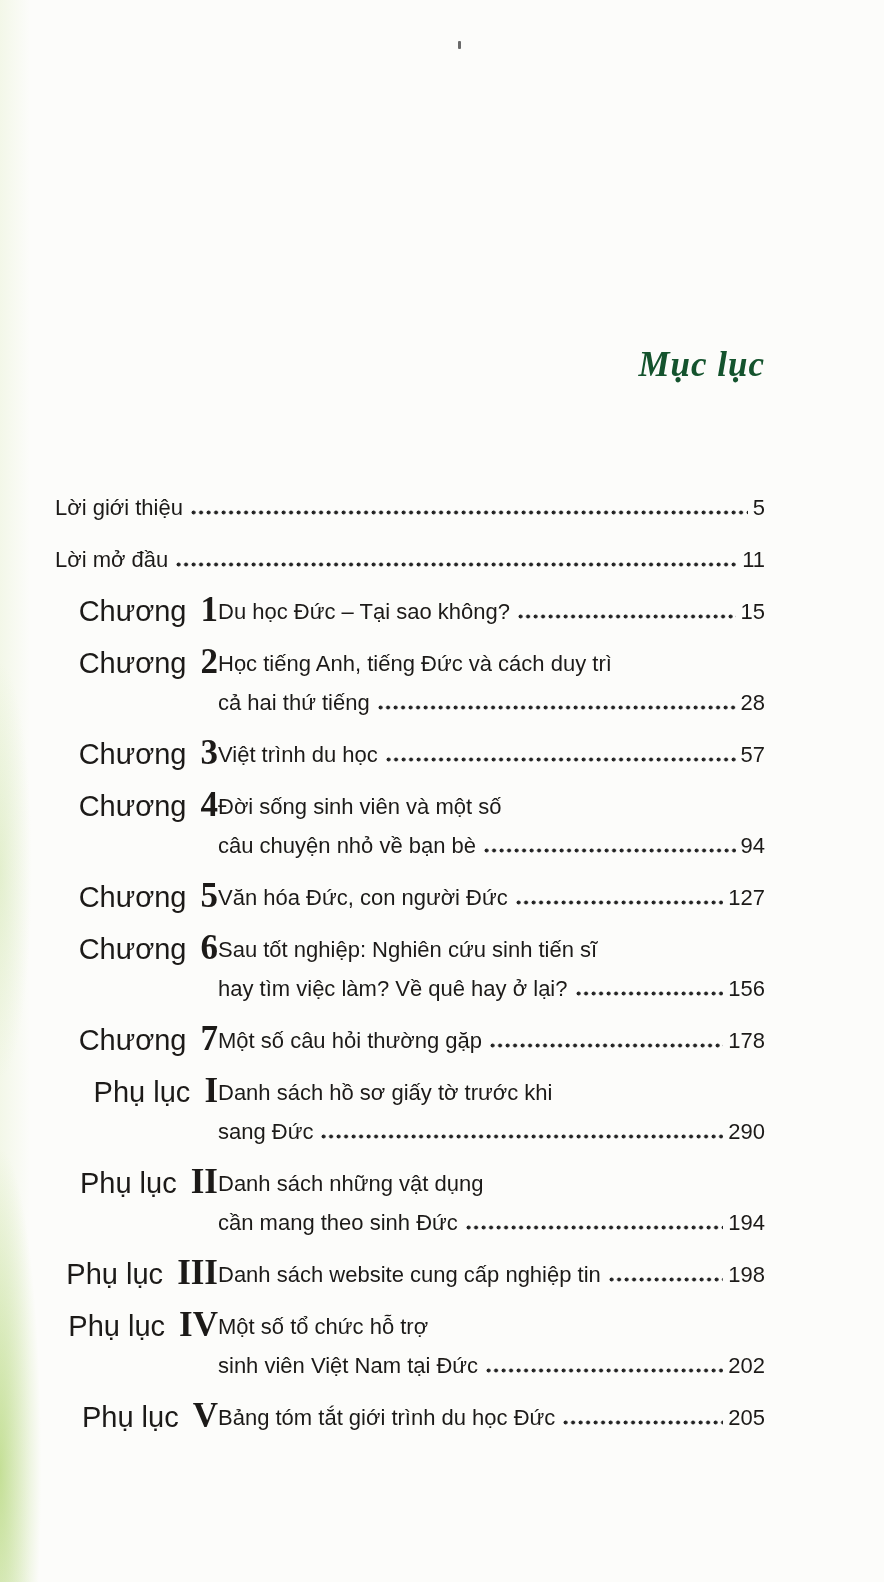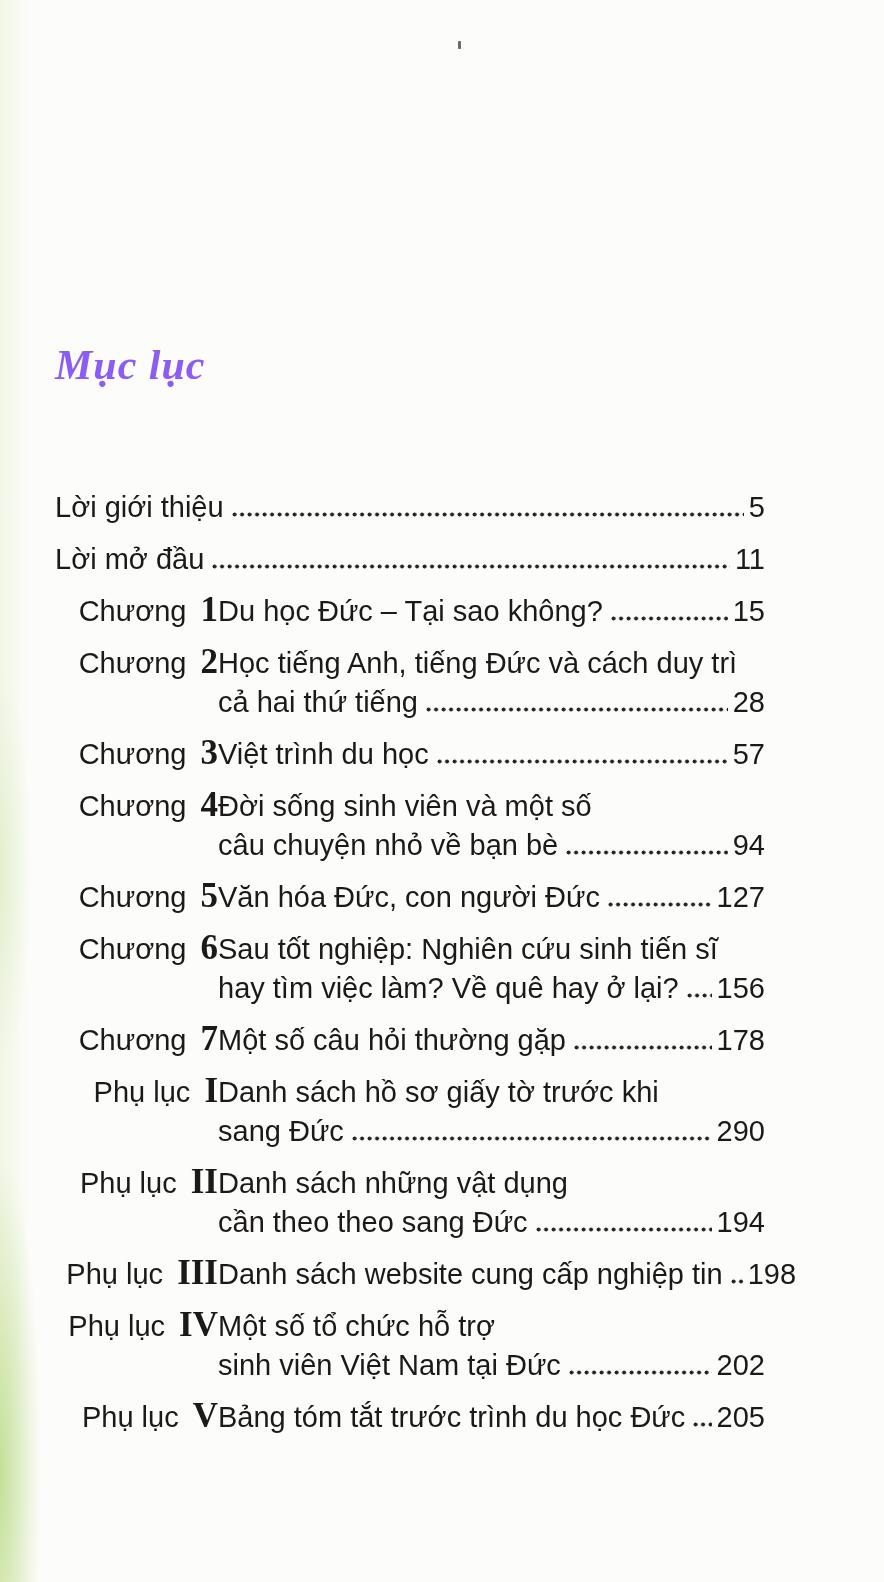--- a/index.html
+++ b/index.html
@@ -40,24 +40,24 @@
     left: 55px;
     right: 119px;
     top: 0;
   }
 
   .title {
     margin: 332px 0 0 0;
     font-family: "Liberation Serif", "DejaVu Serif", serif;
     font-weight: bold;
     font-style: italic;
-    font-size: 42px;
+    font-size: 35px;
     line-height: 66px;
-    text-align: left;
-    color: #8b5cf6;
+    text-align: right;
+    color: #14532d;
     letter-spacing: 1px;
   }
 
   .toc { margin-top: 90px; }
 
   .row {
     display: flex;
     margin-bottom: 13px;
   }
 
@@ -76,21 +76,21 @@
     font-size: 35px;
     line-height: 1;
     margin-left: 6px;
   }
 
   .content-cell { flex: 1 1 auto; min-width: 0; }
 
   .line {
     display: flex;
     align-items: baseline;
-    font-size: 29px;
+    font-size: 22px;
     line-height: 39px;
   }
 
   .line-text { white-space: nowrap; }
 
   .leader {
     flex: 1 1 20px;
     min-width: 12px;
     height: 5px;
     margin: 0 2px -1px 8px;
@@ -255,21 +255,21 @@
 
   <div class="row">
     <div class="label-cell">
       <span class="label-text">Phụ lục </span><span class="label-num">II</span>
     </div>
     <div class="content-cell">
             <div class="line">
               <span class="line-text">Danh sách những vật dụng</span>
             </div>
             <div class="line">
-              <span class="line-text">cần theo theo sang Đức</span>
+              <span class="line-text">cần mang theo sinh Đức</span>
               <span class="leader"></span>
               <span class="page-num">194</span>
             </div>
           </div>
   </div>
 
   <div class="row">
     <div class="label-cell">
       <span class="label-text">Phụ lục </span><span class="label-num">III</span>
     </div>
@@ -297,21 +297,21 @@
             </div>
           </div>
   </div>
 
   <div class="row">
     <div class="label-cell">
       <span class="label-text">Phụ lục </span><span class="label-num">V</span>
     </div>
     <div class="content-cell">
             <div class="line">
-              <span class="line-text">Bảng tóm tắt trước trình du học Đức</span>
+              <span class="line-text">Bảng tóm tắt giới trình du học Đức</span>
               <span class="leader"></span>
               <span class="page-num">205</span>
             </div>
           </div>
   </div>
 </div>
   </div>
 </div>
 
 </body></html>

